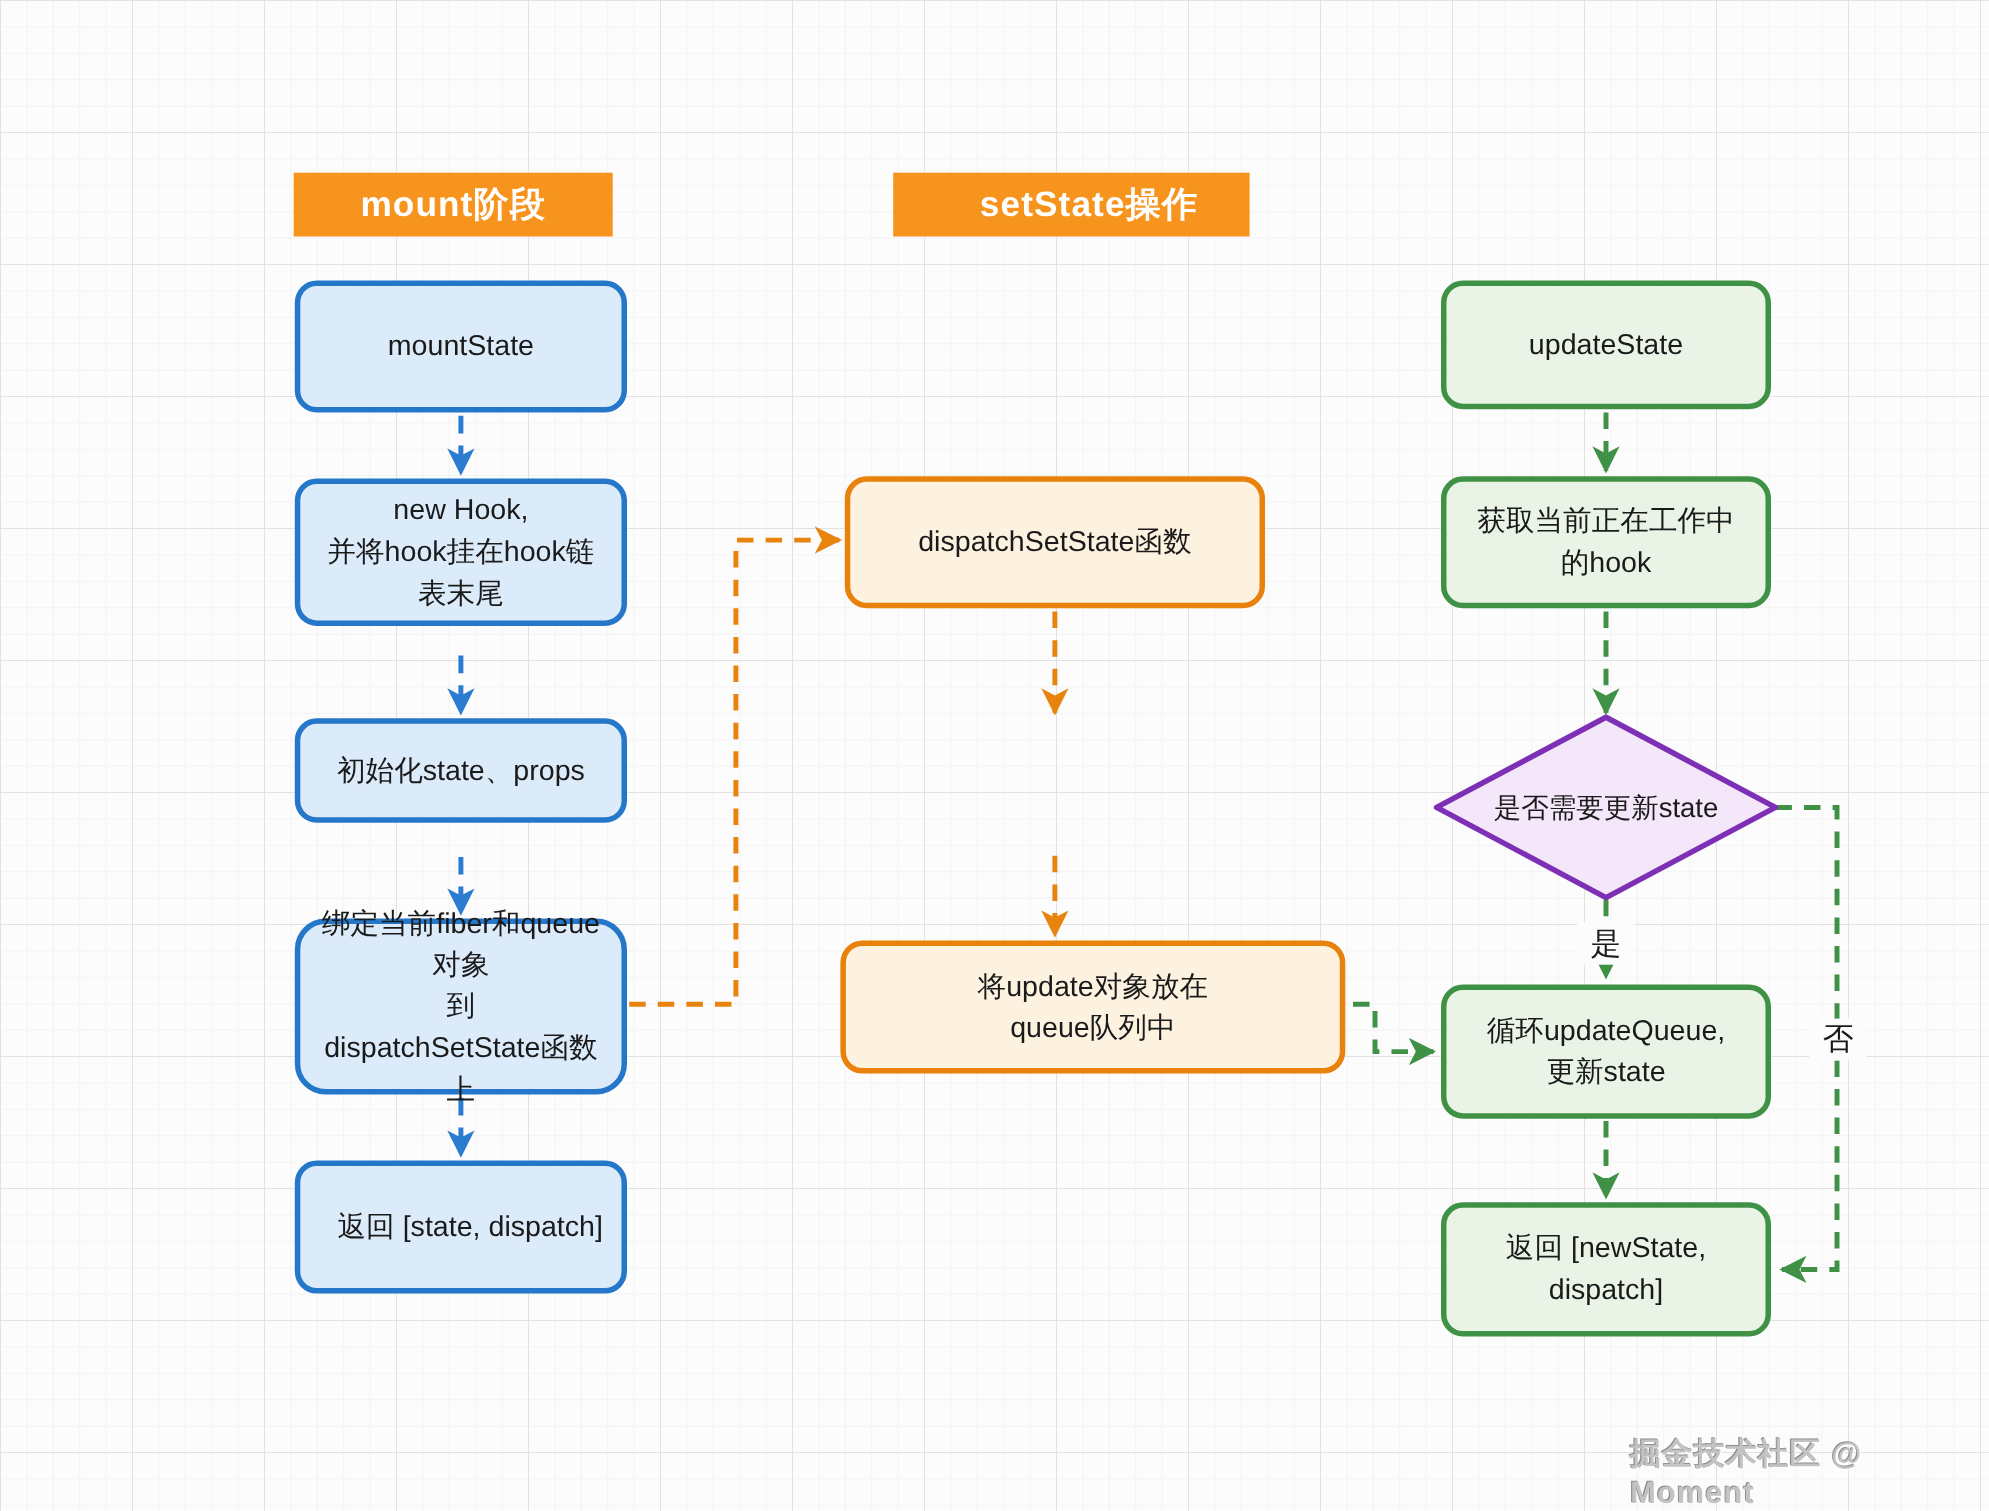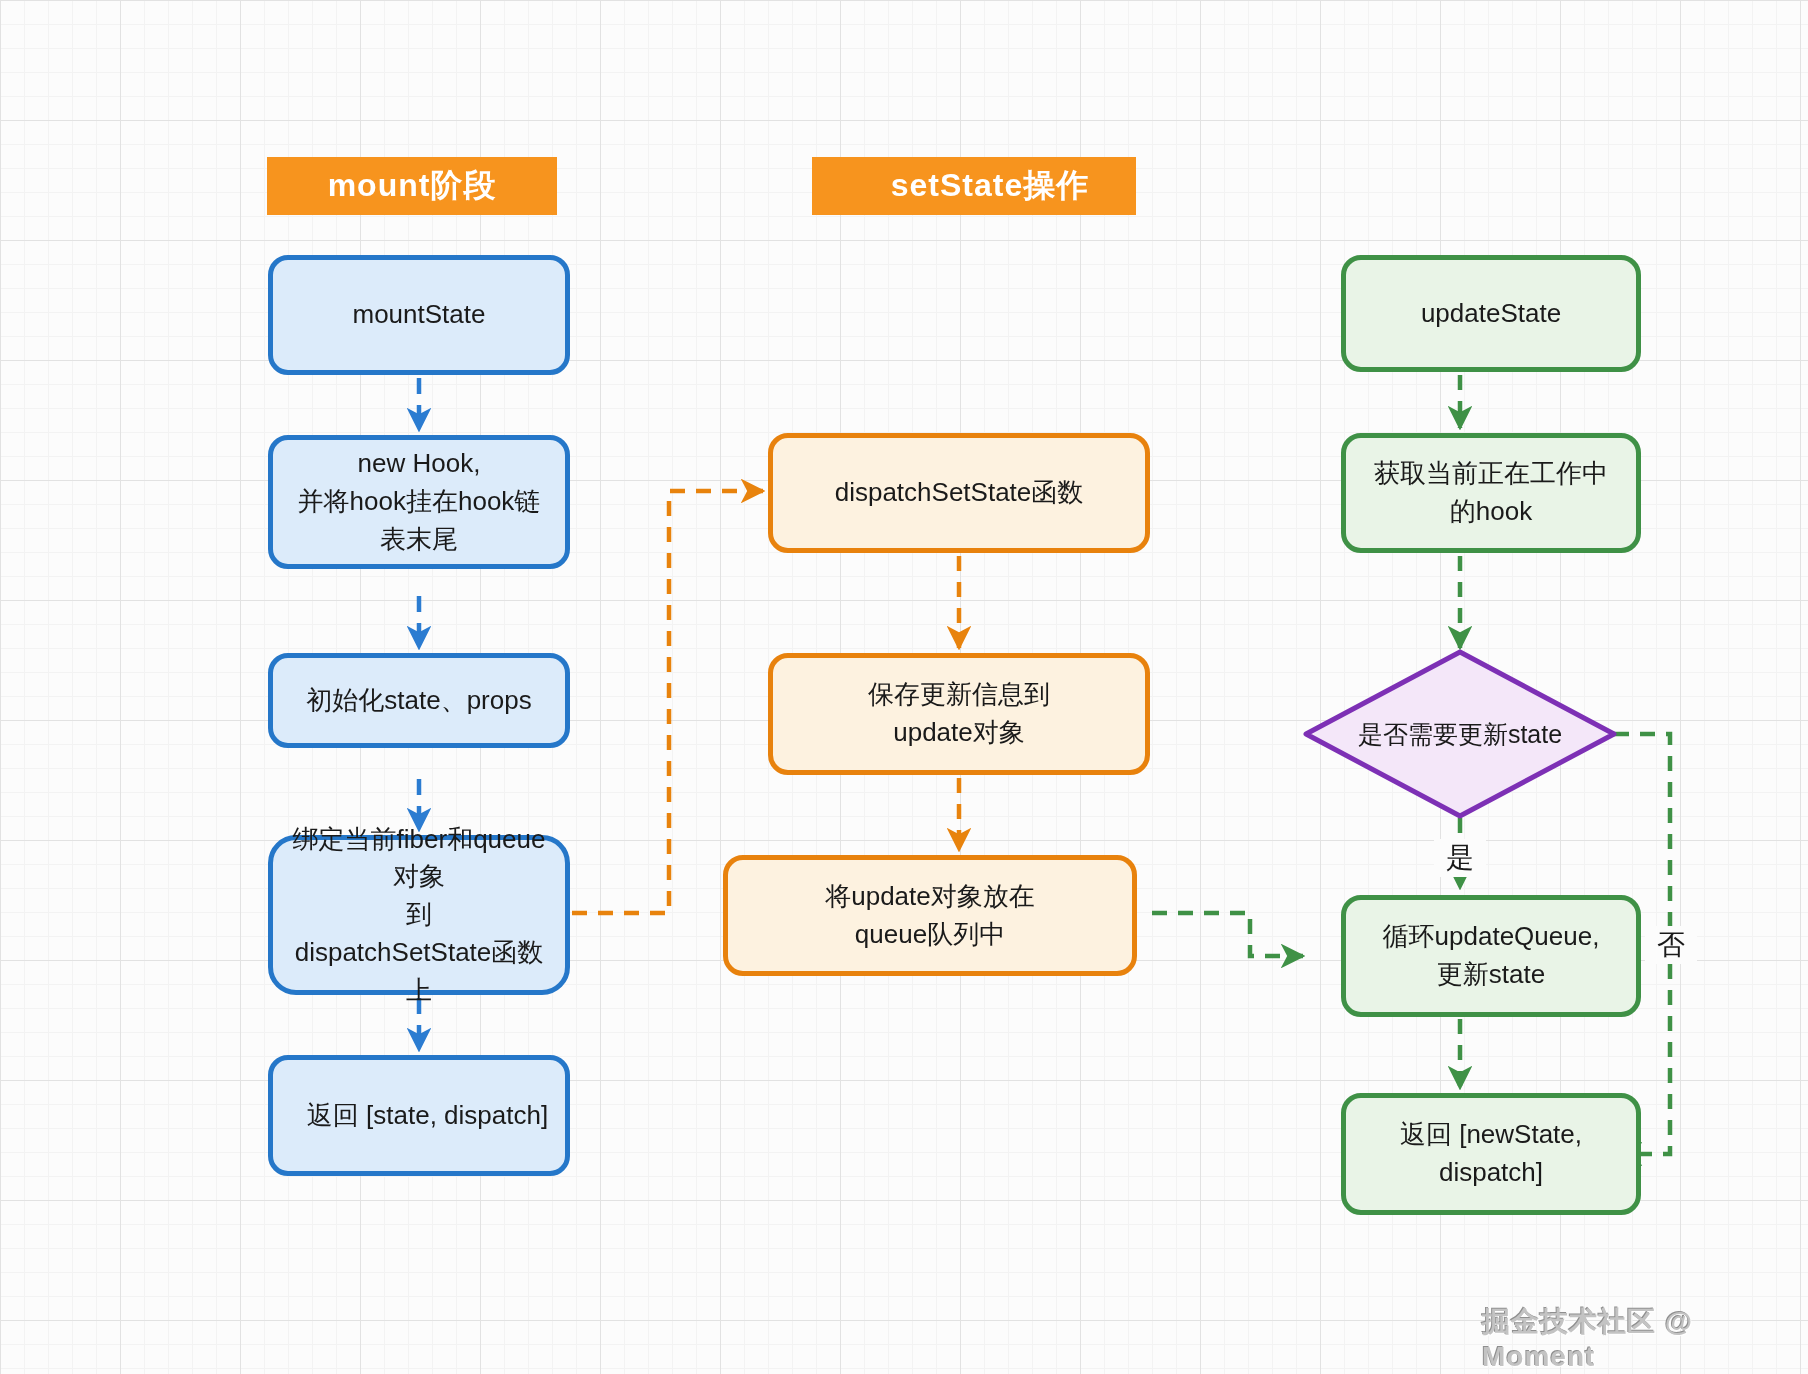--- a/index.html
+++ b/index.html
@@ -32,21 +32,21 @@
     box-sizing:border-box;
     border:5px solid;border-radius:20px;
     display:flex;align-items:center;justify-content:center;
     text-align:center;
     font-size:26px;line-height:1.45;color:#1a1a1a;
     white-space:pre-line;
     padding:4px 10px;
   }
   .node.blue{border-color:#2577c9;background:#dcebfa;}
   .node.orange{border-color:#e8820d;background:#fdf2e0;}
-  .node.green{border-color:#3f9146;background:#e9f4e7;margin-left:31px;}
+  .node.green{border-color:#3f9146;background:#e9f4e7;}
   .diamond-label{
     position:absolute;left:1320px;top:718px;width:280px;
     text-align:center;font-size:25px;color:#1a1a1a;
   }
   .edge-label{
     position:absolute;width:52px;
     text-align:center;font-size:28px;color:#1a1a1a;
     background:#fcfcfc;
   }
   .edge-label.yes{left:1434px;top:839px;}
@@ -112,23 +112,21 @@
   <div class="node blue" style="left:268px;top:435px;width:302px;height:134px;">new Hook,
 并将hook挂在hook链
 表末尾</div>
   <div class="node blue" style="left:268px;top:653px;width:302px;height:95px;">初始化state、props</div>
   <div class="node blue" style="left:268px;top:835px;width:302px;height:160px;border-radius:28px;">绑定当前fiber和queue对象
 到
 dispatchSetState函数上</div>
   <div class="node blue" style="left:268px;top:1055px;width:302px;height:121px;padding-left:27px;">返回 [state, dispatch]</div>
 
   <div class="node orange" style="left:768px;top:433px;width:382px;height:120px;">dispatchSetState函数</div>
-  <div class="node orange" style="left:768px;top:653px;width:382px;height:122px;">保存更新信息到
-update对象</div>
-  <div class="node orange" style="left:723px;top:855px;width:414px;height:121px;">将update对象放在
+  <div class="node orange" style="left:764px;top:855px;width:459px;height:121px;">将update对象放在
 queue队列中</div>
 
   <div class="node green" style="left:1310px;top:255px;width:300px;height:117px;">updateState</div>
   <div class="node green" style="left:1310px;top:433px;width:300px;height:120px;">获取当前正在工作中
 的hook</div>
   <div class="diamond-label">是否需要更新state</div>
   <div class="node green" style="left:1310px;top:895px;width:300px;height:122px;">循环updateQueue,
 更新state</div>
   <div class="node green" style="left:1310px;top:1093px;width:300px;height:122px;">返回 [newState, dispatch]</div>
 

